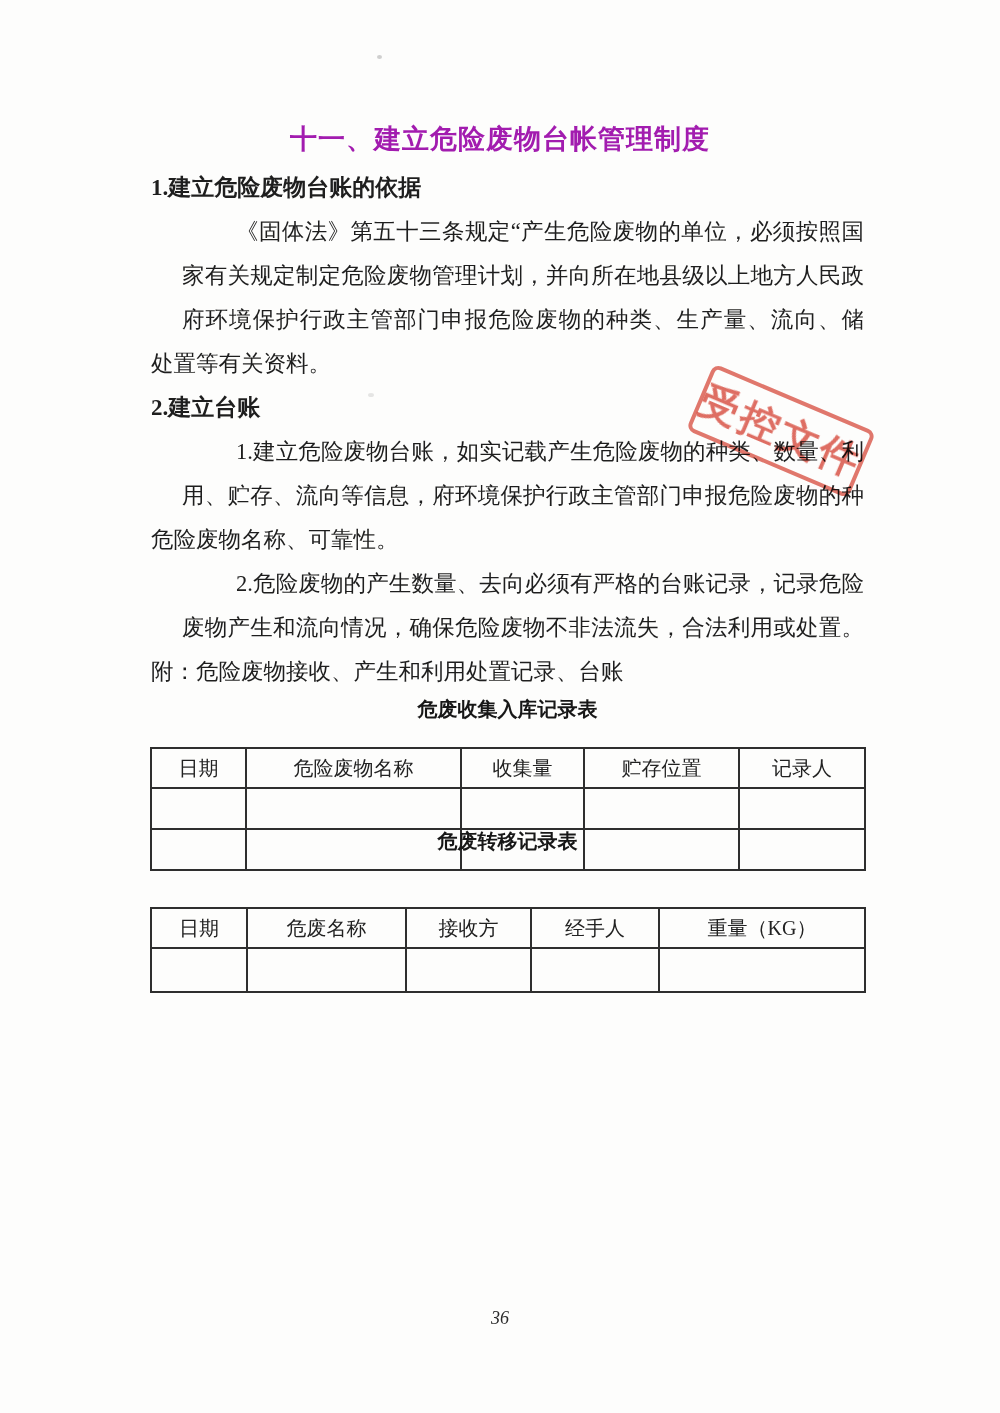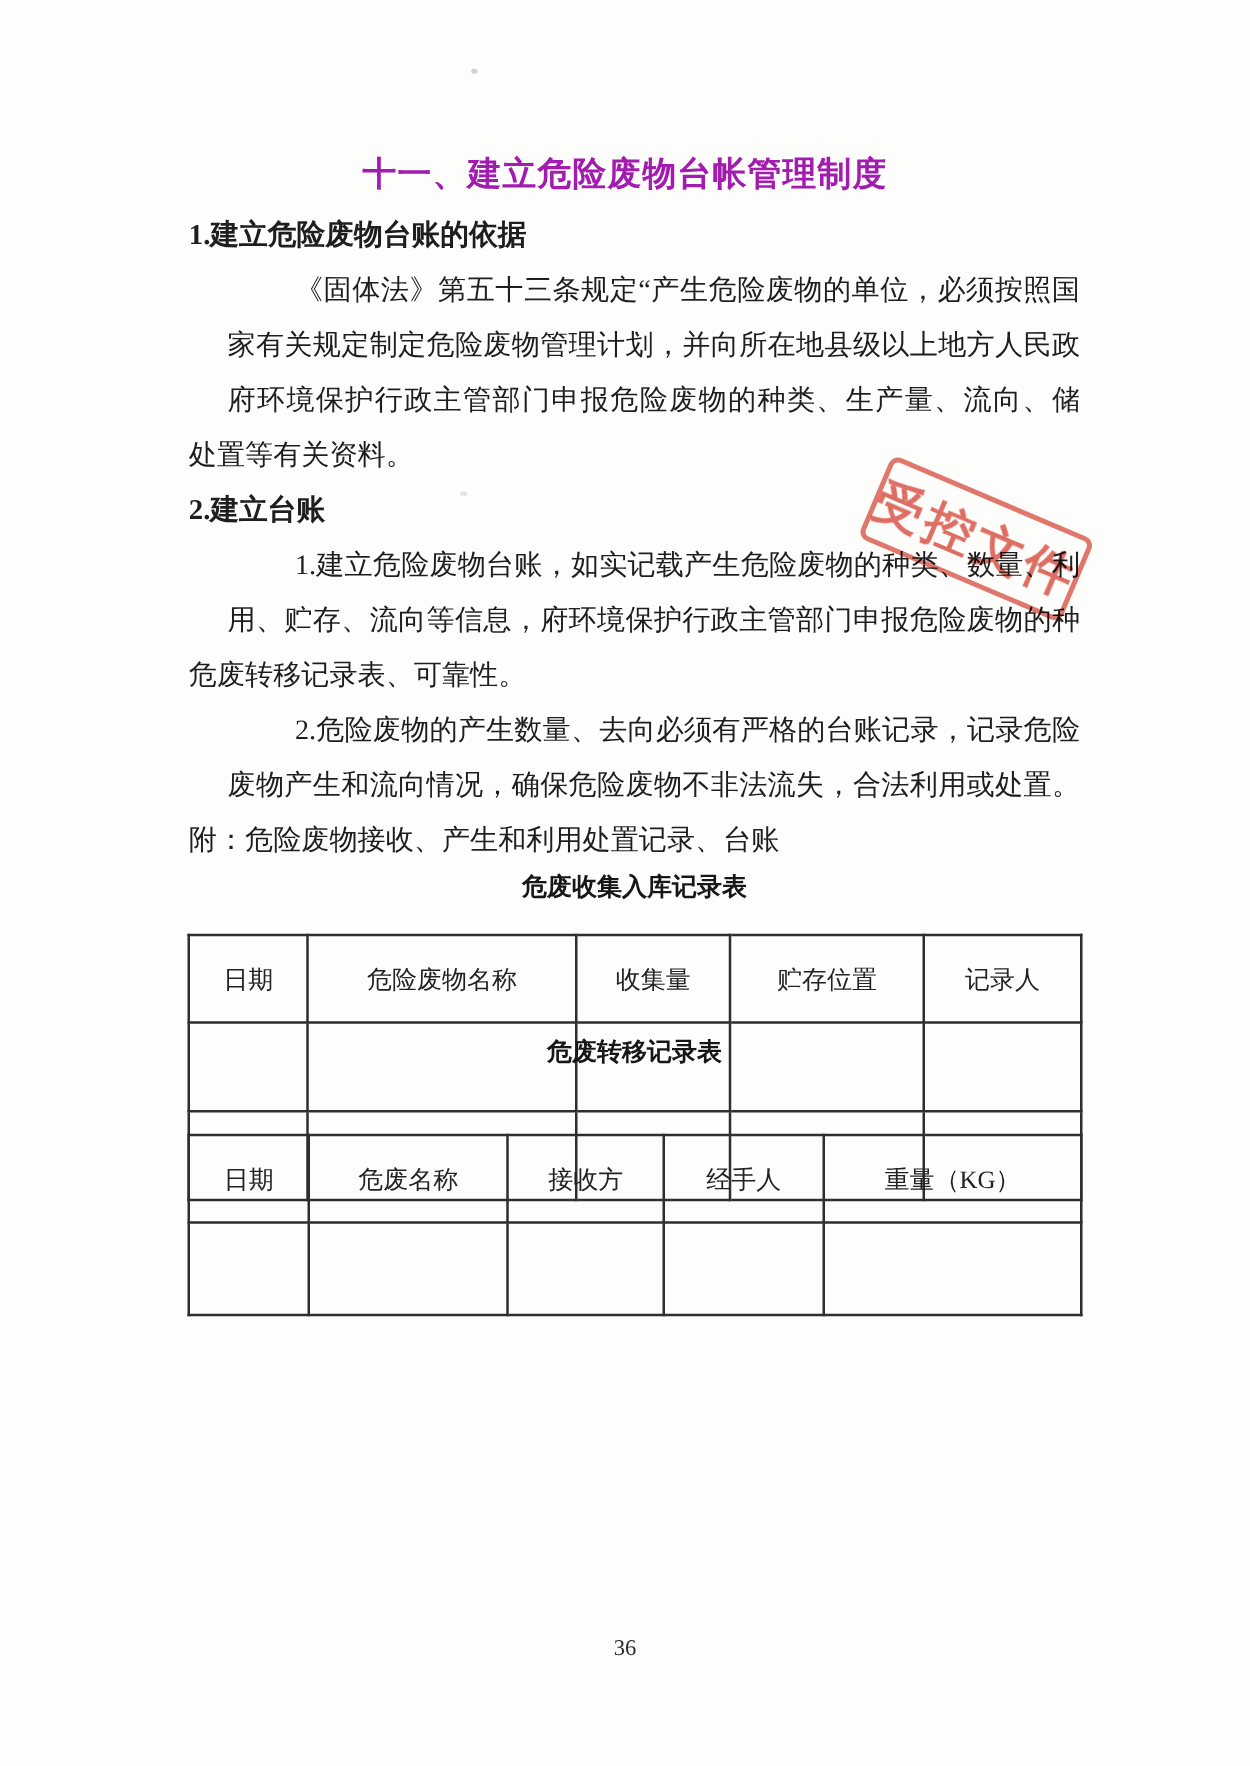--- a/index.html
+++ b/index.html
@@ -99,21 +99,21 @@
     font-size: 20px;
     color: #222;
   }
   table.pos1 { top: 747px; }
   table.pos2 { top: 907px; }
   table.rec th, table.rec td {
     border: 2px solid #2e2e2e;
     font-weight: normal;
     text-align: center;
     vertical-align: middle;
-    padding: 16px;
+    padding: 1px;
     overflow: hidden;
   }
   table.pos1 th { height: 36px; }
   table.pos1 td { height: 37px; }
   table.pos2 th { height: 36px; }
   table.pos2 td { height: 40px; }
   
   .t1c1 { width: 95px; }
   .t1c2 { width: 215px; }
   .t1c3 { width: 123px; }
@@ -127,20 +127,21 @@
   .t2c5 { width: 206px; }
   
   .page-number {
     position: absolute;
     top: 1308px;
     left: 0;
     width: 100%;
     text-align: center;
     font-size: 18px;
     color: #2a2a2a;
+    font-style: italic;
   }
   
   .speckle {
     position: absolute;
     background: rgba(120,120,120,0.35);
     border-radius: 50%;
   }
   .sp1 { left: 377px; top: 55px;  width: 5px; height: 4px; }
   .sp2 { left: 368px; top: 393px; width: 6px; height: 4px; opacity: .5; }
 </style>
@@ -160,21 +161,21 @@
 
   <div class="bodytext">
     <div class="line b">1.建立危险废物台账的依据</div>
     <div class="line j ind">《固体法》第五十三条规定“产生危险废物的单位，必须按照国</div>
     <div class="line j">家有关规定制定危险废物管理计划，并向所在地县级以上地方人民政</div>
     <div class="line j">府环境保护行政主管部门申报危险废物的种类、生产量、流向、储存、</div>
     <div class="line">处置等有关资料。</div>
     <div class="line b">2.建立台账</div>
     <div class="line j ind">1.建立危险废物台账，如实记载产生危险废物的种类、数量、利</div>
     <div class="line j">用、贮存、流向等信息，府环境保护行政主管部门申报危险废物的种类</div>
-    <div class="line">危废转移记录表、可靠性。</div>
+    <div class="line">危险废物名称、可靠性。</div>
     <div class="line j ind">2.危险废物的产生数量、去向必须有严格的台账记录，记录危险</div>
     <div class="line j">废物产生和流向情况，确保危险废物不非法流失，合法利用或处置。</div>
     <div class="line">附：危险废物接收、产生和利用处置记录、台账</div>
   </div>
 
   <div class="tbl-title pos1">危废收集入库记录表</div>
   <table class="rec pos1">
     <colgroup>
       <col class="t1c1">
         <col class="t1c2">

